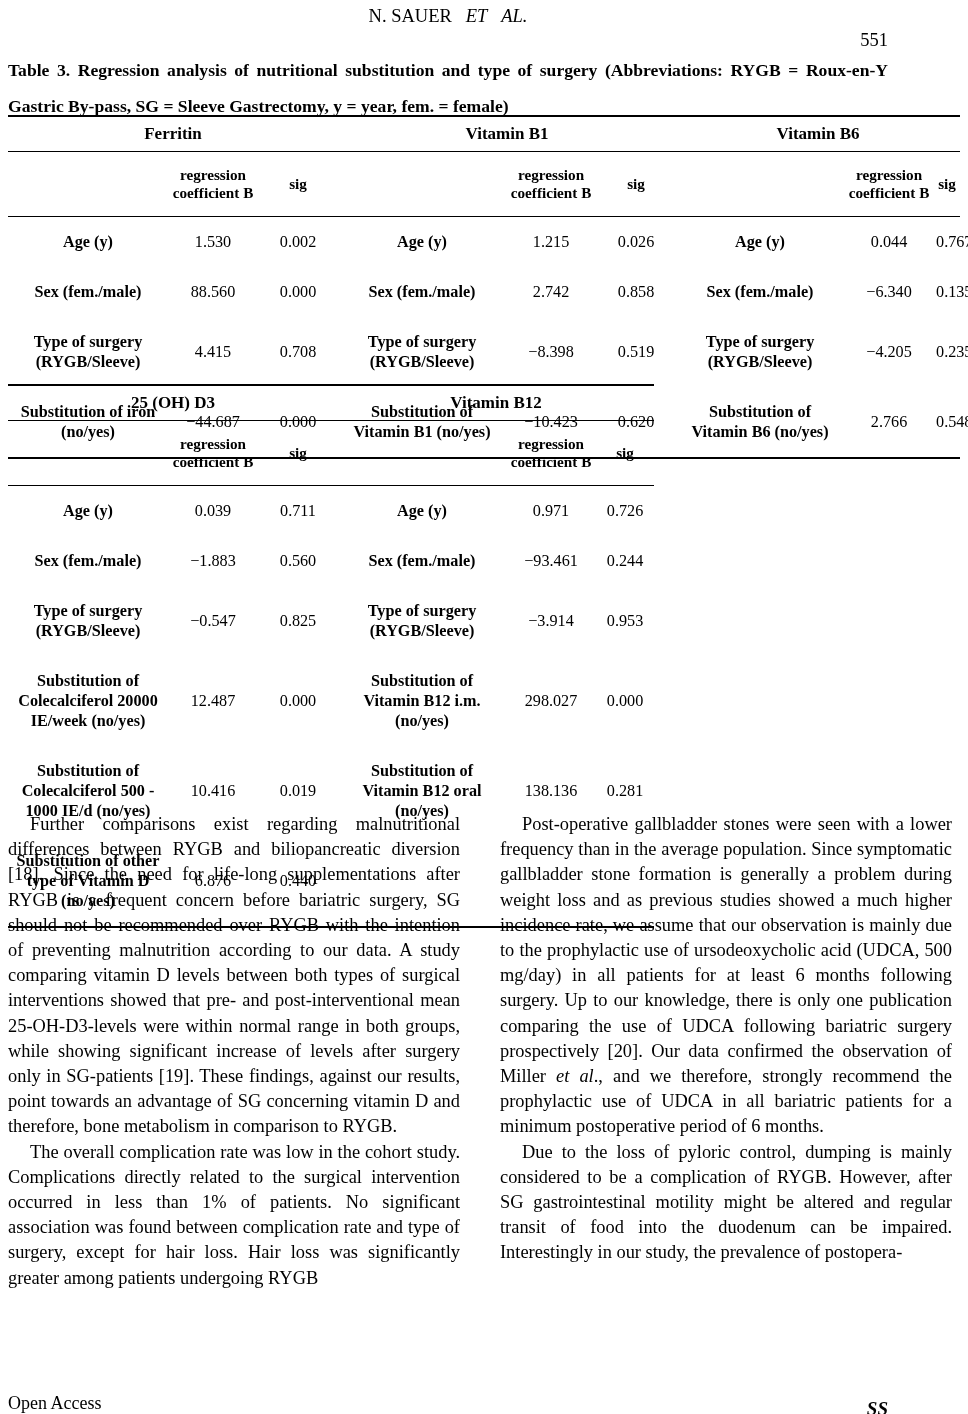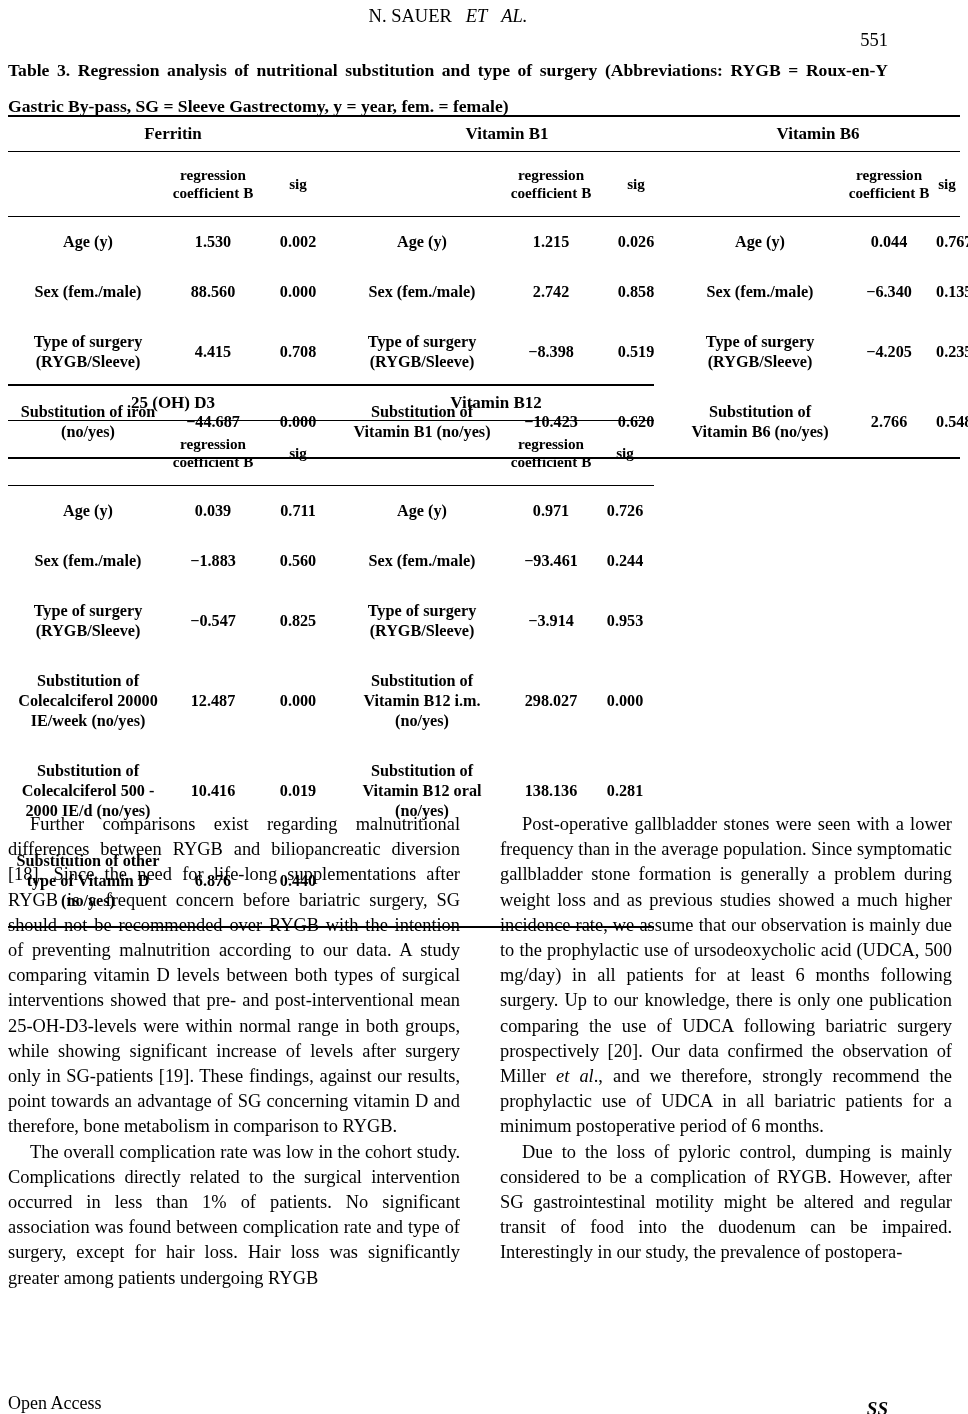--- a/index.html
+++ b/index.html
@@ -94,21 +94,21 @@
   }
   .rowlabel {
     text-align: center;
     font-weight: bold;
     font-size: 16.2px;
     line-height: 20px;
     padding: 15px 4px !important;
   }
   .num {
     text-align: center;
-    font-weight: bold;
+    font-weight: normal;
     font-size: 16.2px;
     padding: 7px 2px !important;
   }
 
   
   #table1 { left: 8px; top: 115px; width: 952px; }
   
   #table2 { left: 8px; top: 384px; width: 646px; }
 
   
@@ -285,21 +285,21 @@
       </tr>
       <tr>
         <td class="rowlabel">Substitution of Colecalciferol 20000 IE/week (no/yes)</td>
         <td class="num">12.487</td>
         <td class="num">0.000</td>
         <td class="rowlabel">Substitution of Vitamin B12 i.m. (no/yes)</td>
         <td class="num">298.027</td>
         <td class="num">0.000</td>
       </tr>
       <tr>
-        <td class="rowlabel">Substitution of Colecalciferol 500 - 2000 IE/d (no/yes)</td>
+        <td class="rowlabel">Substitution of Colecalciferol 500 - 1000 IE/d (no/yes)</td>
         <td class="num">10.416</td>
         <td class="num">0.019</td>
         <td class="rowlabel">Substitution of Vitamin B12 oral (no/yes)</td>
         <td class="num">138.136</td>
         <td class="num">0.281</td>
       </tr>
       <tr>
         <td class="rowlabel">Substitution of other type of Vitamin D (no/yes)</td>
         <td class="num">6.876</td>
         <td class="num">0.440</td>

